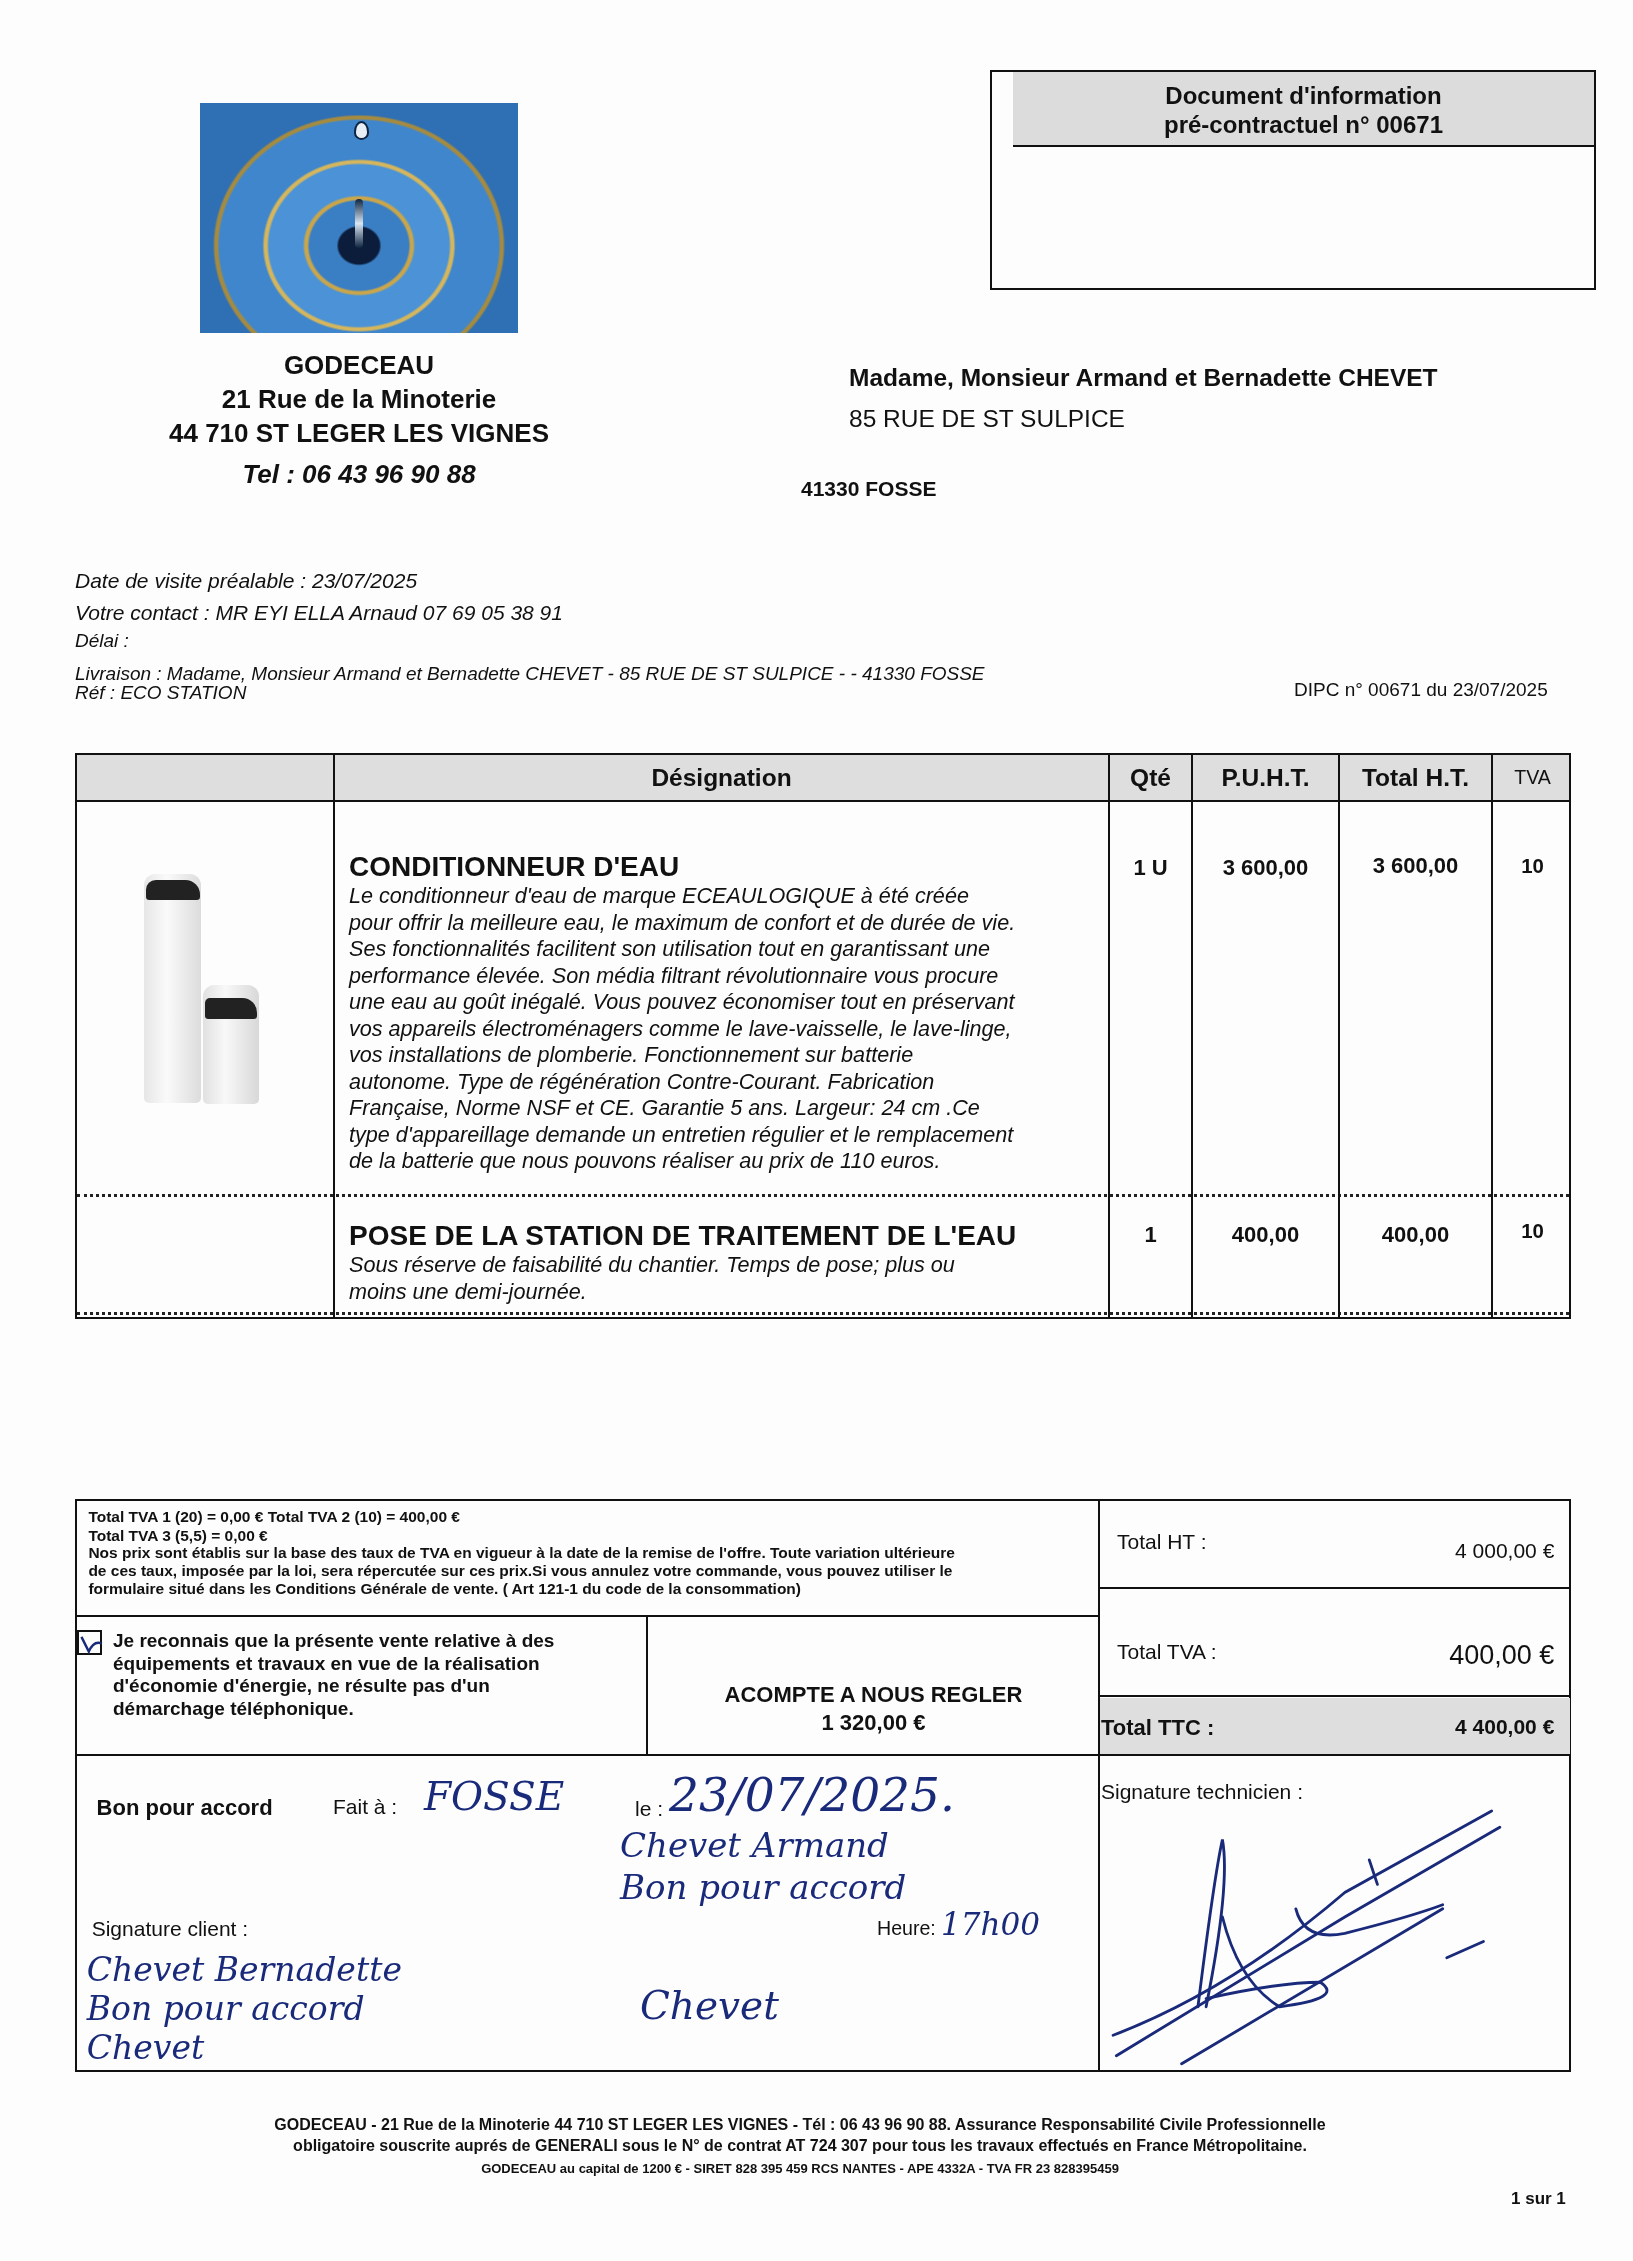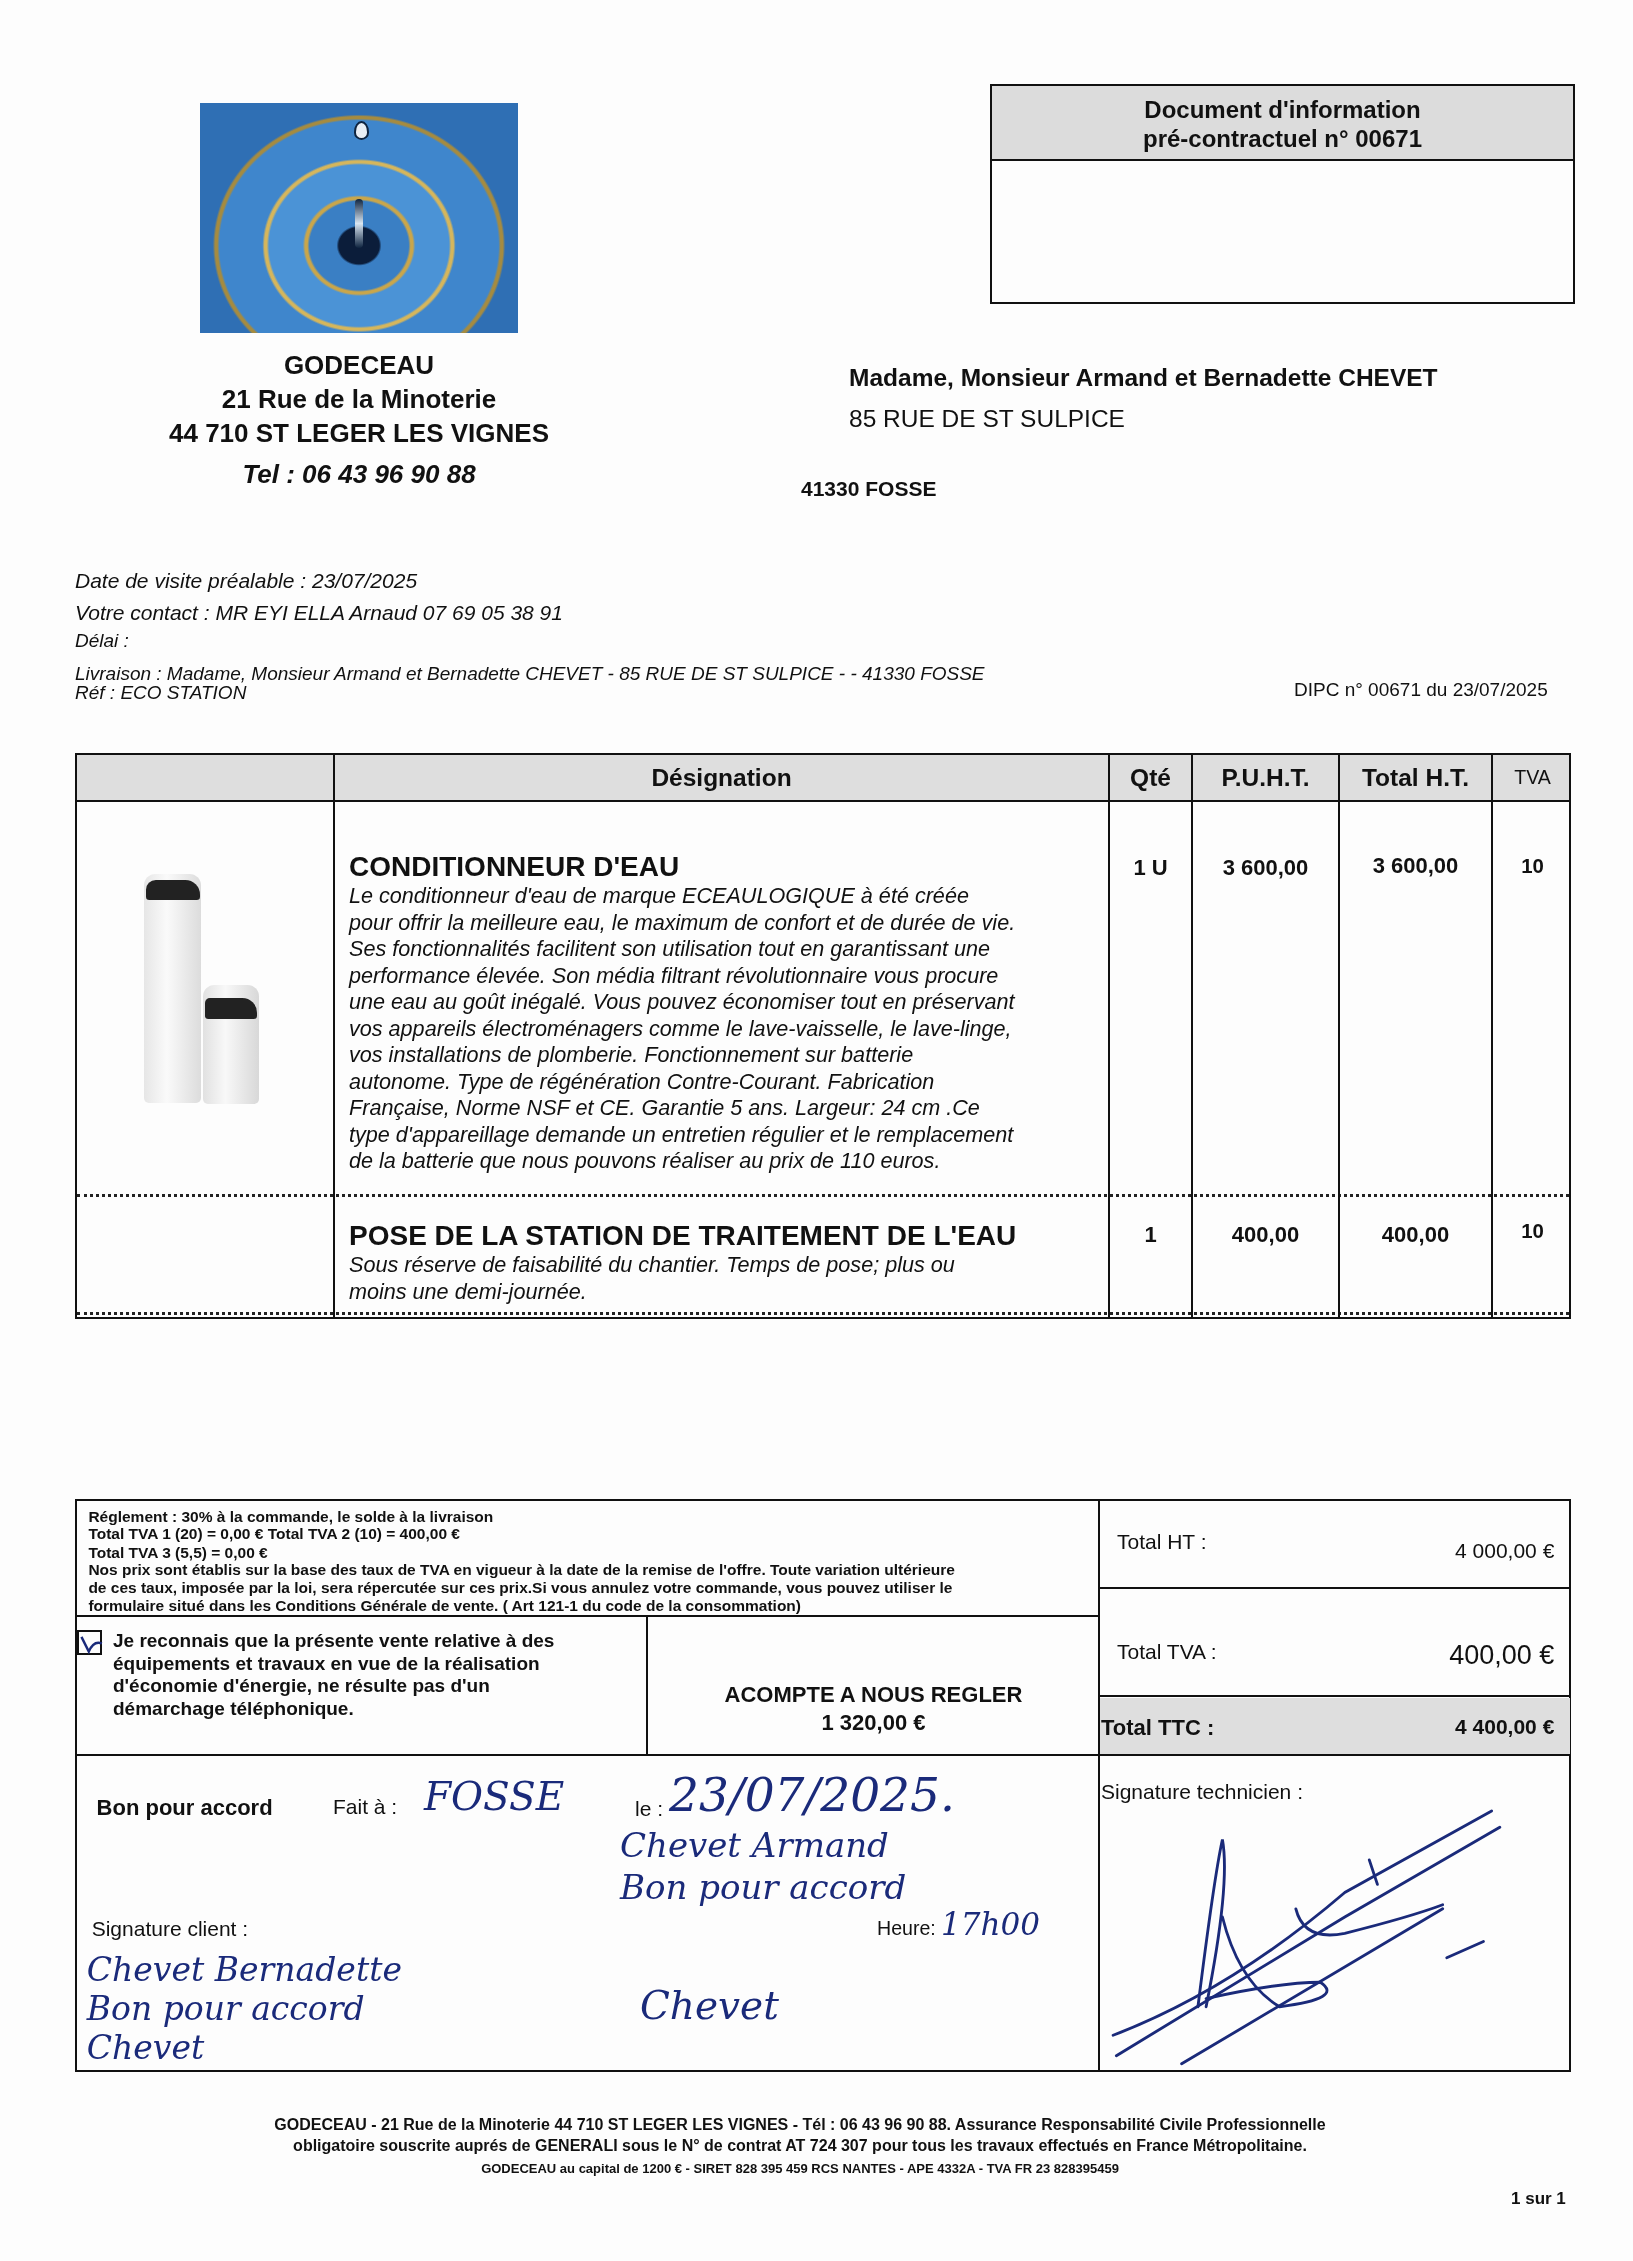--- a/index.html
+++ b/index.html
@@ -12,21 +12,21 @@
   
   #logo { left:200px; top:103px; width:318px; height:230px; overflow:hidden;
           background: radial-gradient(ellipse at 50% 62%, #0b1d3a 0 9%, #3a7fc4 10% 22%, #c9a64b 23% 24%, #4b93d6 25% 40%, #d5b65c 41% 42%, #3f86cc 43% 62%, #a58b40 63% 64%, #2f6fb4 65% 100%),
                       linear-gradient(#1d4f86,#4c9ade); }
   #logo .drop { position:absolute; left:154px; top:18px; width:11.4px; height:14.7px; border-radius:50% 50% 50% 50% / 60% 60% 40% 40%; background:#e8eef5; border:2.4px solid #0e2440; }
   #logo .col { position:absolute; left:155px; top:96px; width:8.2px; height:49px; background:linear-gradient(#0e2440,#d9e6f2,#0e2440); border-radius:4.1px; }
 
   .company { left:114px; width:490px; text-align:center; font-weight:bold; }
 
   
-  #infobox { left:990px; top:84px; width:581px; height:216px; border:2.4px solid #111; }
+  #infobox { left:990px; top:70px; width:581px; height:216px; border:2.4px solid #111;padding-left:21px; }
   #infobox .head { height:75px; background:#dcdcdc; border-bottom:2.4px solid #111; text-align:center; font-weight:bold; font-size:24px; line-height:29px; padding-top:9px; box-sizing:border-box; }
   #infobox .body { text-align:center; font-size:21px; line-height:25px; padding-top:13px; }
 
   
   #maintable { left:75px; top:753px; width:1496px; height:566px; border:2.4px solid #111; box-sizing:border-box; }
   .vline { position:absolute; top:0; bottom:0; width:2.4px; background:#111; }
   .hline { position:absolute; left:0; right:0; height:2.4px; background:#111; }
   .dline { position:absolute; left:0; right:0; height:0; border-top:3.3px dotted #222; }
   #thead { position:absolute; left:0; right:0; top:0; height:45px; background:#dedede; }
   .th { position:absolute; top:0; height:45px; line-height:45px; text-align:center; font-weight:bold; font-size:24.5px; }
@@ -143,21 +143,20 @@
   <div class="abs" style="left:1021px;top:0;width:2.4px;height:253px;background:#111;"></div>
   <div class="abs" style="left:0;top:114px;width:1023px;height:2.4px;background:#111;"></div>
   <div class="abs" style="left:0;top:253px;width:1494px;height:2.4px;background:#111;"></div>
   <div class="abs" style="left:569px;top:114px;width:2.4px;height:140px;background:#111;"></div>
   <div class="abs" style="left:1023px;top:86px;width:470px;height:2.4px;background:#111;"></div>
   <div class="abs" style="left:1023px;top:194px;width:470px;height:2.4px;background:#111;"></div>
   <div class="abs" style="left:1023px;top:197px;width:470px;height:56px;background:#dedede;"></div>
   <div class="abs" style="left:1021px;top:253px;width:2.4px;height:318px;background:#111;"></div>
 
   <div class="abs" style="left:11.4px;top:6.5px;width:996px;">
-    <div class="small-b">Réglement : 30% à la commande, le solde à la livraison</div>
     <div class="small-b">Total TVA 1 (20) = 0,00 €  Total TVA 2 (10) = 400,00 €</div>
     <div class="small-b" style="margin-top:2.4px">Total TVA 3 (5,5) = 0,00 €</div>
     <div class="small b" id="notice">
         <div>Nos prix sont établis sur la base des taux de TVA en vigueur à la date de la remise de l'offre. Toute variation ultérieure</div>
         <div>de ces taux, imposée par la loi, sera répercutée sur ces prix.Si vous annulez votre commande, vous pouvez utiliser le</div>
         <div>formulaire situé dans les Conditions Générale de vente. ( Art 121-1 du code de la consommation)</div>
       </div>
   </div>
 
   <div class="abs" style="left:0;top:129px;width:24.5px;height:24.5px;border:2.4px solid #111;box-sizing:border-box;">

